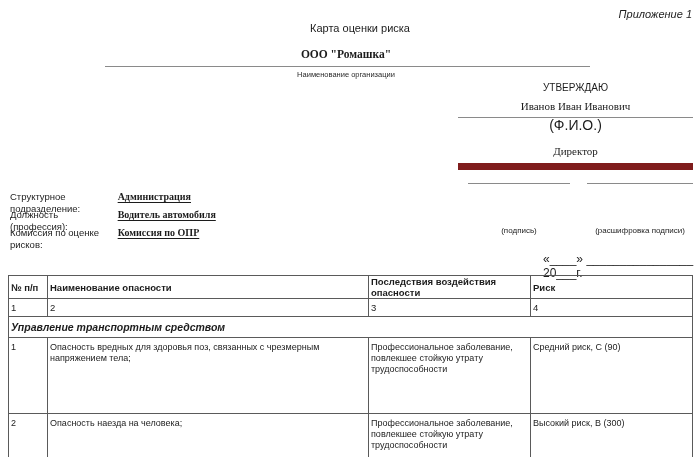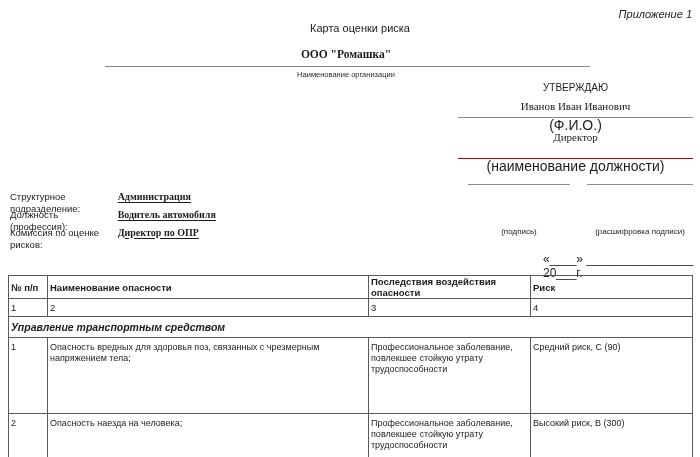--- a/index.html
+++ b/index.html
@@ -12,21 +12,21 @@
   .org{position:absolute;top:47px;left:0;width:692px;text-align:center;
        font-family:"Liberation Serif",serif;font-weight:bold;font-size:11.5px;line-height:14px;}
   .org-line{position:absolute;top:66px;left:105px;width:485px;border-bottom:1px solid #8a8a8a;}
   .org-hint{position:absolute;top:70px;left:0;width:692px;text-align:center;font-size:7.5px;color:#2a2a2a;}
 
   .approval{position:absolute;top:82px;left:458px;width:235px;text-align:center;}
   .approve-label{font-size:10px;line-height:12px;margin-bottom:5px;}
   .serifval{font-family:"Liberation Serif",serif;font-size:11px;}
   .approve-name{line-height:14px;padding-bottom:4px;border-bottom:1px solid #8a8a8a;}
   .approve-hint{font-size:14px;line-height:10px;padding-top:2px;}
-  .approve-pos{margin-top:0;line-height:14px;padding-bottom:14px;border-bottom:1px solid #7f1d1d;}
+  .approve-pos{margin-top:14px;line-height:14px;padding-bottom:5px;border-bottom:7px solid #7f1d1d;}
   .sig-row{display:flex;margin-top:13px;padding-left:10px;gap:17px;}
   .sig-col1{width:102px;}
   .sig-col2{width:106px;}
   .sig-line{border-top:1px solid #8a8a8a;height:0;}
   .sig-hint{font-size:8px;line-height:10px;padding-top:2px;text-align:center;margin-top:40px;}
 
   .fields{position:absolute;top:191px;left:10px;}
   .field-row{height:17.8px;font-size:9.5px;line-height:12px;}
   .field-label{display:inline-block;width:105px;vertical-align:top;}
   .field-value{
@@ -58,21 +58,20 @@
 
   <div class="org">ООО "Ромашка"</div>
   <div class="org-line"></div>
   <div class="org-hint">Наименование организации</div>
 
   <div class="approval">
     <div class="approve-label">УТВЕРЖДАЮ</div>
     <div class="approve-name serifval">Иванов Иван Иванович</div>
     <div class="approve-hint">(Ф.И.О.)</div>
     <div class="approve-pos serifval">Директор</div>
-    <div class="approve-hint">(наименование должности)</div>
     <div class="sig-row">
       <div class="sig-col1">
         <div class="sig-line"></div>
         <div class="sig-hint">(подпись)</div>
       </div>
       <div class="sig-col2">
         <div class="sig-line"></div>
         <div class="sig-hint">(расшифровка подписи)</div>
       </div>
     </div>
@@ -82,21 +81,21 @@
     <div class="field-row">
       <span class="field-label">Структурное подразделение:</span>
       <span class="field-value">Администрация</span>
     </div>
     <div class="field-row">
       <span class="field-label">Должность (профессия):</span>
       <span class="field-value">Водитель автомобиля</span>
     </div>
     <div class="field-row">
       <span class="field-label">Комиссия по оценке рисков:</span>
-      <span class="field-value">Директор по ОПР</span>
+      <span class="field-value">Комиссия по ОПР</span>
     </div>
   </div>
 
   <div class="date-line">«____» ________________ 20___г.</div>
 
   <table class="risk">
     <colgroup>
       <col style="width:39px">
         <col style="width:321px">
         <col style="width:162px">

